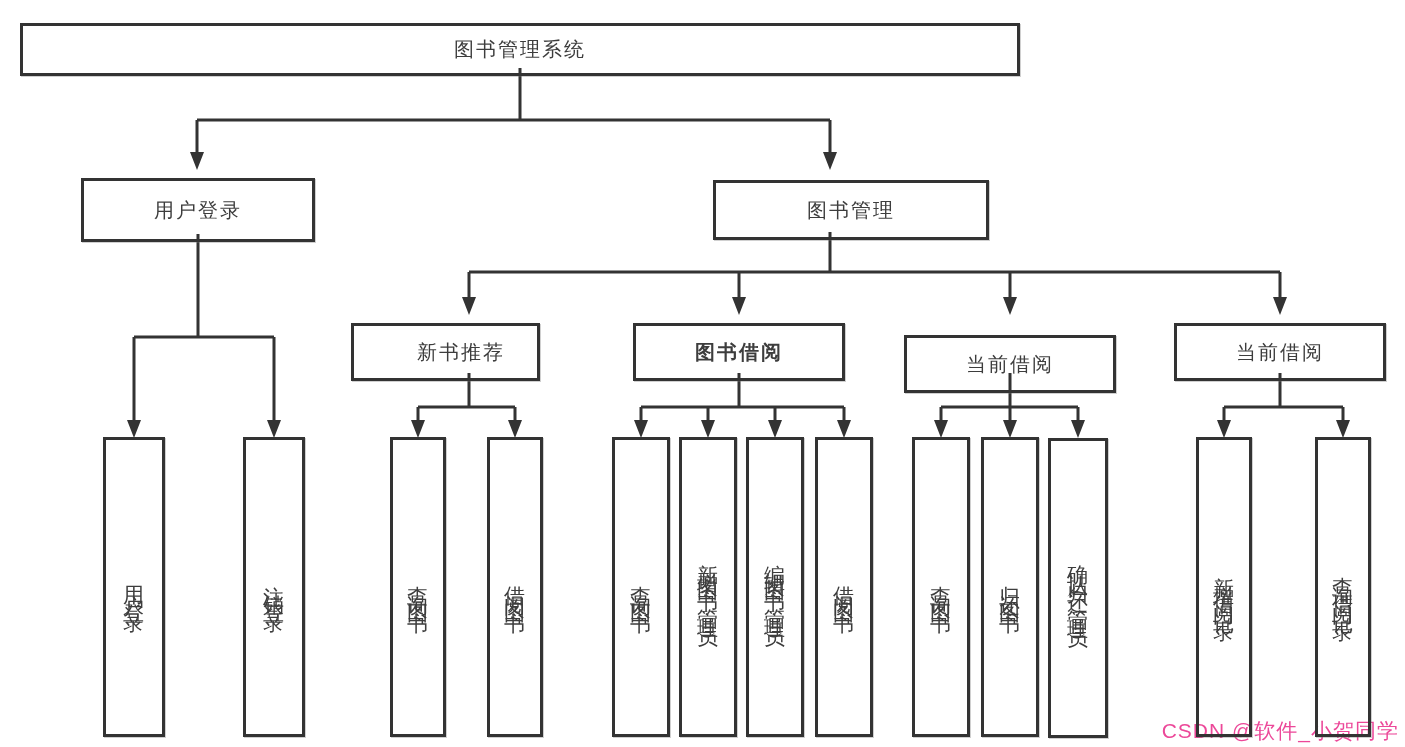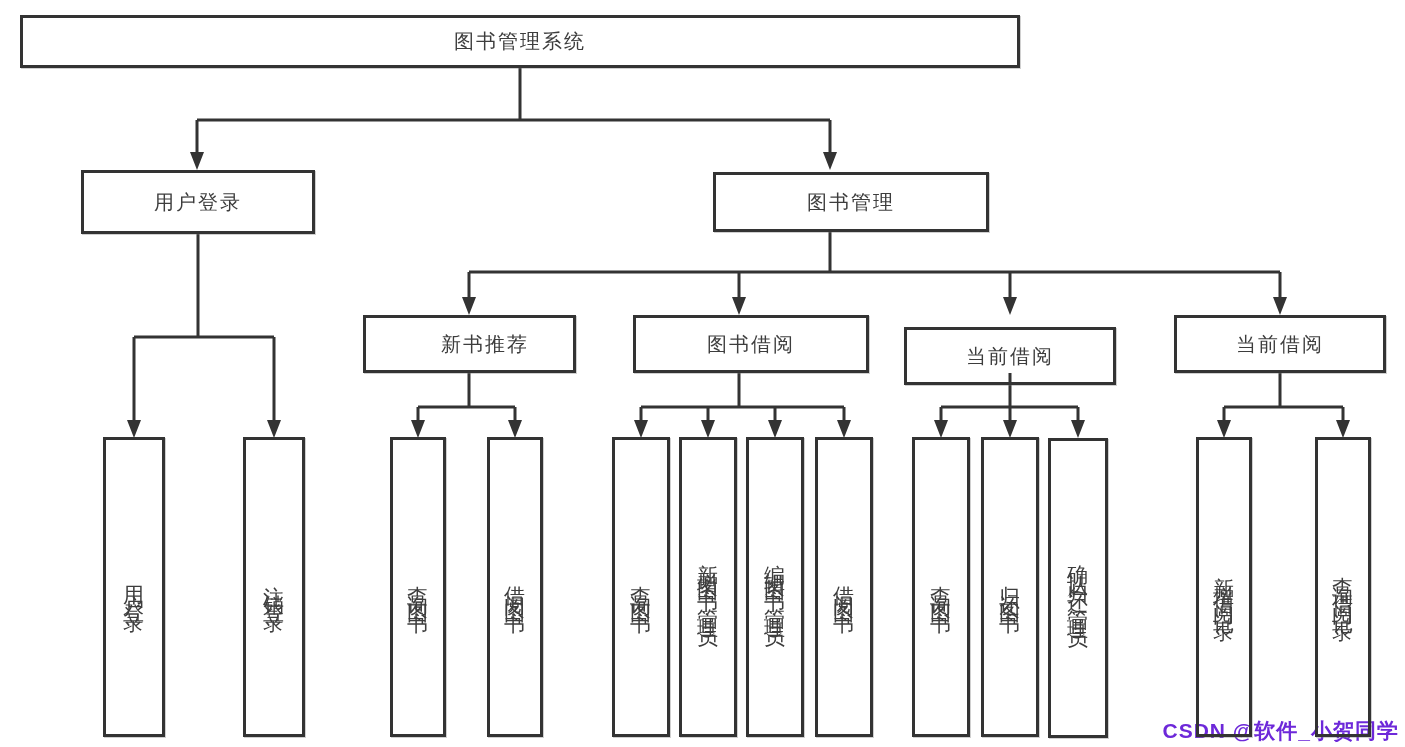--- a/index.html
+++ b/index.html
@@ -31,39 +31,39 @@
     justify-content: center;
     color: #3d3d3d;
     z-index: 2;
     box-sizing: border-box;
     box-shadow: 1px 1px 0 rgba(120,120,120,0.35);
   }
   .hbox {
     font-size: 20px;
     letter-spacing: 2px;
     white-space: nowrap;
+    margin-top: 8px;
   }
   .leaf .vtext {
     writing-mode: vertical-rl;
     text-orientation: mixed;
     font-size: 21px;
     letter-spacing: 9px;
     line-height: 1;
     color: #3d3d3d;
   }
   .watermark {
     position: absolute;
     right: 6px;
     bottom: 2px;
     font-size: 21px;
-    color: #6d28d9;
+    color: #ec4899;
     letter-spacing: 1px;
     z-index: 0;
     white-space: nowrap;
-    font-weight: bold;
   }
 </style>
 </head>
 <body>
 
 <div class="stage">
 
   <svg class="connectors" viewBox="0 0 1405 747" xmlns="http://www.w3.org/2000/svg">
     <path fill="none" stroke="#333333" stroke-width="3" d="
       M520 68 V120 M197 120 H830 M197 120 V153 M830 120 V153
@@ -87,24 +87,24 @@
     <span>图书管理系统</span>
   </div>
 
   <div class="box hbox" style="left:81px; top:170px; width:234px; height:64px;">
     <span>用户登录</span>
   </div>
   <div class="box hbox" style="left:713px; top:172px; width:276px; height:60px;">
     <span>图书管理</span>
   </div>
 
-  <div class="box hbox" style="left:363px; top:315px; width:213px; height:58px;padding-left:31px;">
+  <div class="box hbox" style="left:351px; top:315px; width:189px; height:58px;padding-left:31px;">
     <span>新书推荐</span>
   </div>
-  <div class="box hbox" style="left:633px; top:315px; width:236px; height:58px;">
+  <div class="box hbox" style="left:633px; top:315px; width:212px; height:58px;font-weight:bold;">
     <span>图书借阅</span>
   </div>
   <div class="box hbox" style="left:904px; top:327px; width:212px; height:58px;text-align:right;">
     <span>当前借阅</span>
   </div>
   <div class="box hbox" style="left:1174px; top:315px; width:212px; height:58px;">
     <span>当前借阅</span>
   </div>
 
   <div class="box leaf" style="left:103px; top:437px; width:62px; height:300px;">

